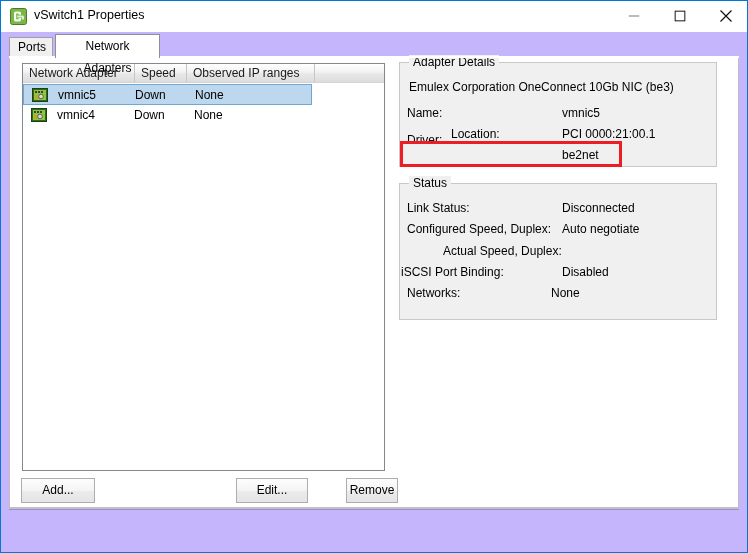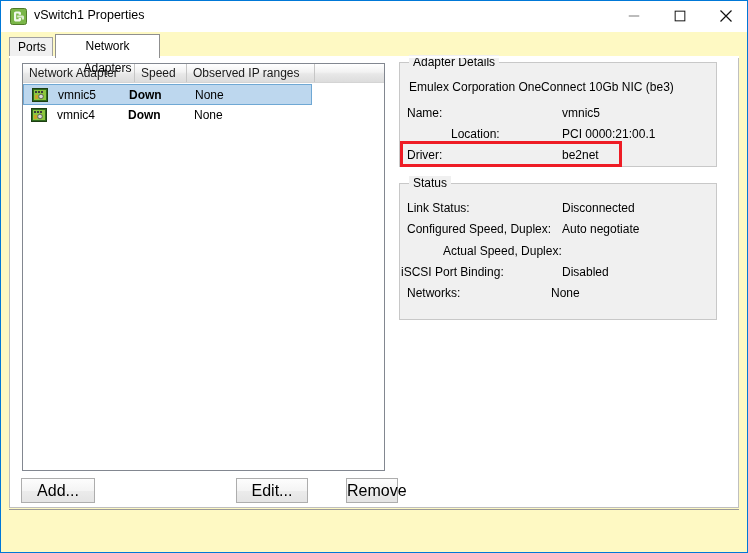--- a/index.html
+++ b/index.html
@@ -16,21 +16,21 @@
     overflow: hidden;
   }
 
   
   .window {
     position: absolute;
     left: 0; top: 0;
     width: 748px; height: 553px;
     box-sizing: border-box;
     border: 1px solid #0078d7;
-    background: #fef9c3;
+    background: #c4b5fd;
   }
 
   
   .titlebar {
     position: absolute;
     left: 0; top: 0;
     width: 746px; height: 31px;
     background: #ffffff;
     box-sizing: border-box;
   }
@@ -163,21 +163,21 @@
   }
   .cell {
     position: absolute;
     top: 0;
     height: 21px;
     line-height: 20px;
     font-size: 12px;
     white-space: nowrap;
   }
   .cell.name  { left: 34px; }
-  .cell.speed { left: 105px; font-weight: bold; }
+  .cell.speed { left: 111px; }
   .cell.ip    { left: 171px; }
 
   
   .groupbox {
     position: absolute;
     border: 1px solid #c8c8c8;
     background: #f0f0f0;
     box-sizing: border-box;
   }
   .group-legend {
@@ -209,21 +209,21 @@
     pointer-events: none;
   }
 
   
   .btn {
     position: absolute;
     height: 25px;
     background: linear-gradient(to bottom, #fdfdfd 0%, #f4f4f4 50%, #ececec 51%, #e4e4e4 100%);
     border: 1px solid #adadad;
     box-sizing: border-box;
-    font-size: 16px;
+    font-size: 12px;
     font-family: "Liberation Sans", sans-serif;
     text-align: center;
     line-height: 23px;
     color: #000000;
     cursor: default;
   }
   .btn-add    { left: 20px;  top: 477px; width: 74px; }
   .btn-edit   { left: 235px; top: 477px; width: 72px; }
   .btn-remove { left: 313px; top: 477px; width: 52px; margin-left: 32px; }
 
@@ -325,21 +325,21 @@
 
   <div class="groupbox gb-adapter">
     <span class="group-legend">Adapter Details</span>
   </div>
   <div class="det-line" style="left:408px; top:79px;">Emulex Corporation OneConnect 10Gb NIC (be3)</div>
 
   <div class="det-line" style="left:406px; top:105px;">Name:</div>
   <div class="det-line" style="left:561px; top:105px;">vmnic5</div>
   <div class="det-line" style="left:406px; top:126px;margin-left:44px;">Location:</div>
   <div class="det-line" style="left:561px; top:126px;">PCI 0000:21:00.1</div>
-  <div class="det-line" style="left:406px; top:147px;">Driver:</div>
+  <div class="det-line" style="left:406px; top:132px;">Driver:</div>
   <div class="det-line" style="left:561px; top:147px;">be2net</div>
 
   <div class="red-box"></div>
 
   <div class="groupbox gb-status">
     <span class="group-legend">Status</span>
   </div>
 
   <div class="det-line" style="left:406px; top:200px;">Link Status:</div>
   <div class="det-line" style="left:561px; top:200px;">Disconnected</div>

